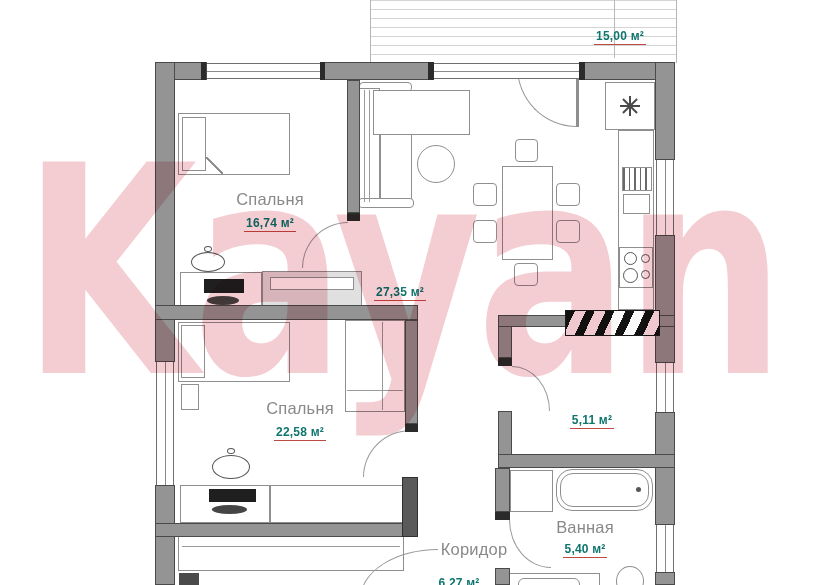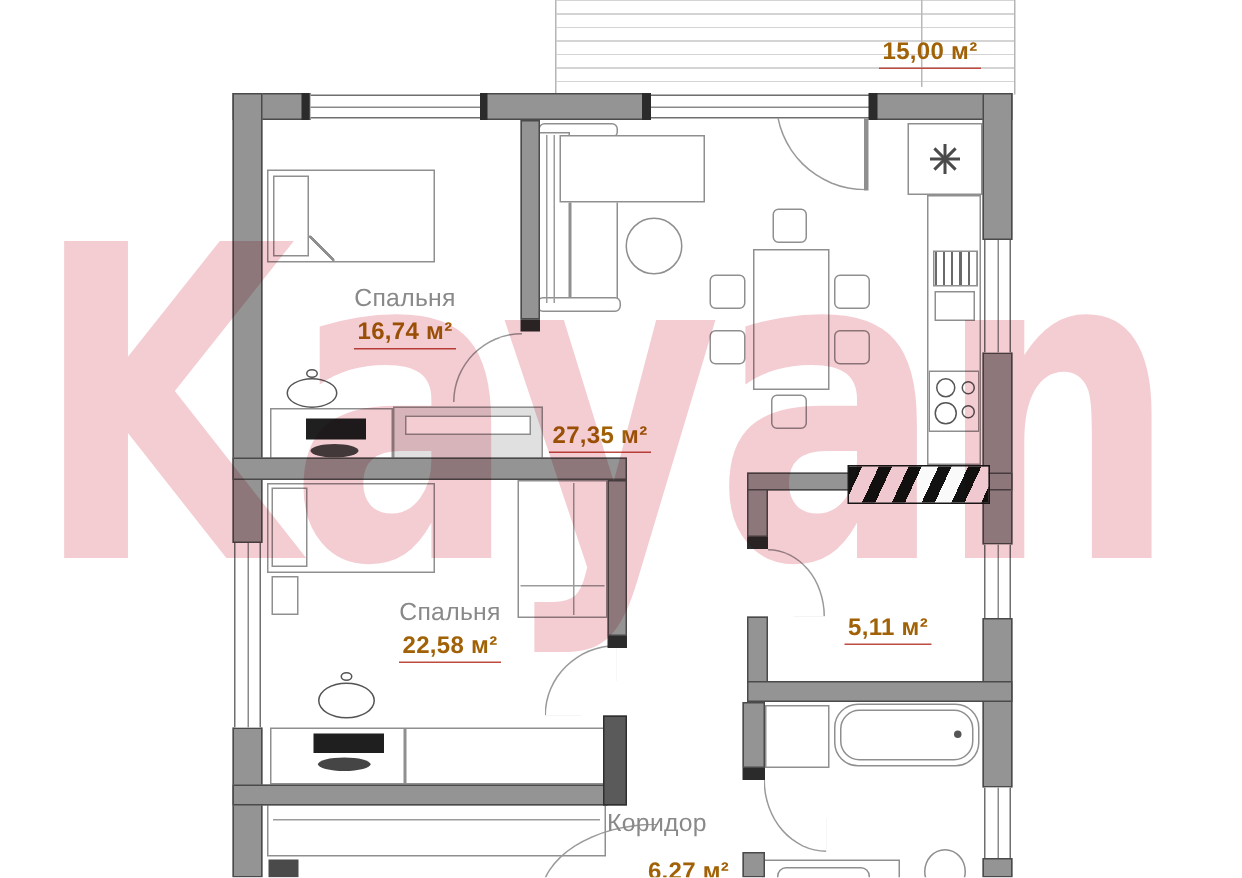--- a/index.html
+++ b/index.html
@@ -31,21 +31,21 @@
     background:repeating-linear-gradient(to bottom,#d4d4d4 0 1px,transparent 1px 9px);
     border-left:1px solid #b5b5b5;border-right:1px solid #b5b5b5;}
   #terrace-divider{position:absolute;left:614px;top:0;width:1px;height:58px;background:#b9b9b9;z-index:3;}
   
   #radiator{position:absolute;left:565px;top:310px;width:95px;height:26px;z-index:9;box-sizing:border-box;
     border:1.5px solid #1a1a1a;
     background:repeating-linear-gradient(115deg,#121212 0 8px,#fafafa 8px 18px);}
   
   .rname{position:absolute;color:#898989;font-size:16.5px;text-align:center;line-height:1.5;z-index:30;letter-spacing:.2px;}
   .rarea{position:absolute;text-align:center;z-index:30;}
-  .rarea span{display:inline-block;color:#a16207;font-size:16px;font-weight:bold;
+  .rarea span{display:inline-block;color:#0f766e;font-size:12px;font-weight:bold;
     border-bottom:1.6px solid #bf4a42;padding:0 2px 1px 2px;letter-spacing:.2px;}
   
   .star{position:absolute;z-index:6;}
   .star i{position:absolute;left:9px;top:0;width:2px;height:20px;background:#4a4a4a;}
   .star i:nth-child(2){transform:rotate(45deg);} .star i:nth-child(3){transform:rotate(90deg);}
   .star i:nth-child(4){transform:rotate(135deg);}
   
   .burner{position:absolute;border:1.2px solid #555;border-radius:50%;background:#fff;box-sizing:border-box;z-index:5;}
   
   .fold{position:absolute;z-index:5;background:linear-gradient(45deg,transparent 46%,#8f8f8f 46% 54%,transparent 54%);}
@@ -188,18 +188,20 @@
   <div class="rname" style="left:215px;top:187px;width:110px;">Спальня</div>
   <div class="rarea" style="left:215px;top:213px;width:110px;"><span>16,74 м²</span></div>
 
   <div class="rarea" style="left:352px;top:282px;width:96px;"><span>27,35 м²</span></div>
 
   <div class="rname" style="left:250px;top:396px;width:100px;">Спальня</div>
   <div class="rarea" style="left:250px;top:422px;width:100px;"><span>22,58 м²</span></div>
 
   <div class="rarea" style="left:533px;top:410px;width:118px;"><span>5,11 м²</span></div>
 
-
-  <div class="rname" style="left:392px;top:537px;width:92px;">Коридор</div>
+  <div class="rname" style="left:533px;top:515px;width:104px;">Ванная</div>
+  <div class="rarea" style="left:533px;top:539px;width:104px;"><span>5,40 м²</span></div>
+
+  <div class="rname" style="left:428px;top:537px;width:92px;">Коридор</div>
   <div class="rarea" style="left:413px;top:573px;width:92px;"><span>6,27 м²</span></div>
 
   <div id="watermark">Kayan</div>
 </div>
 
 </body></html>

